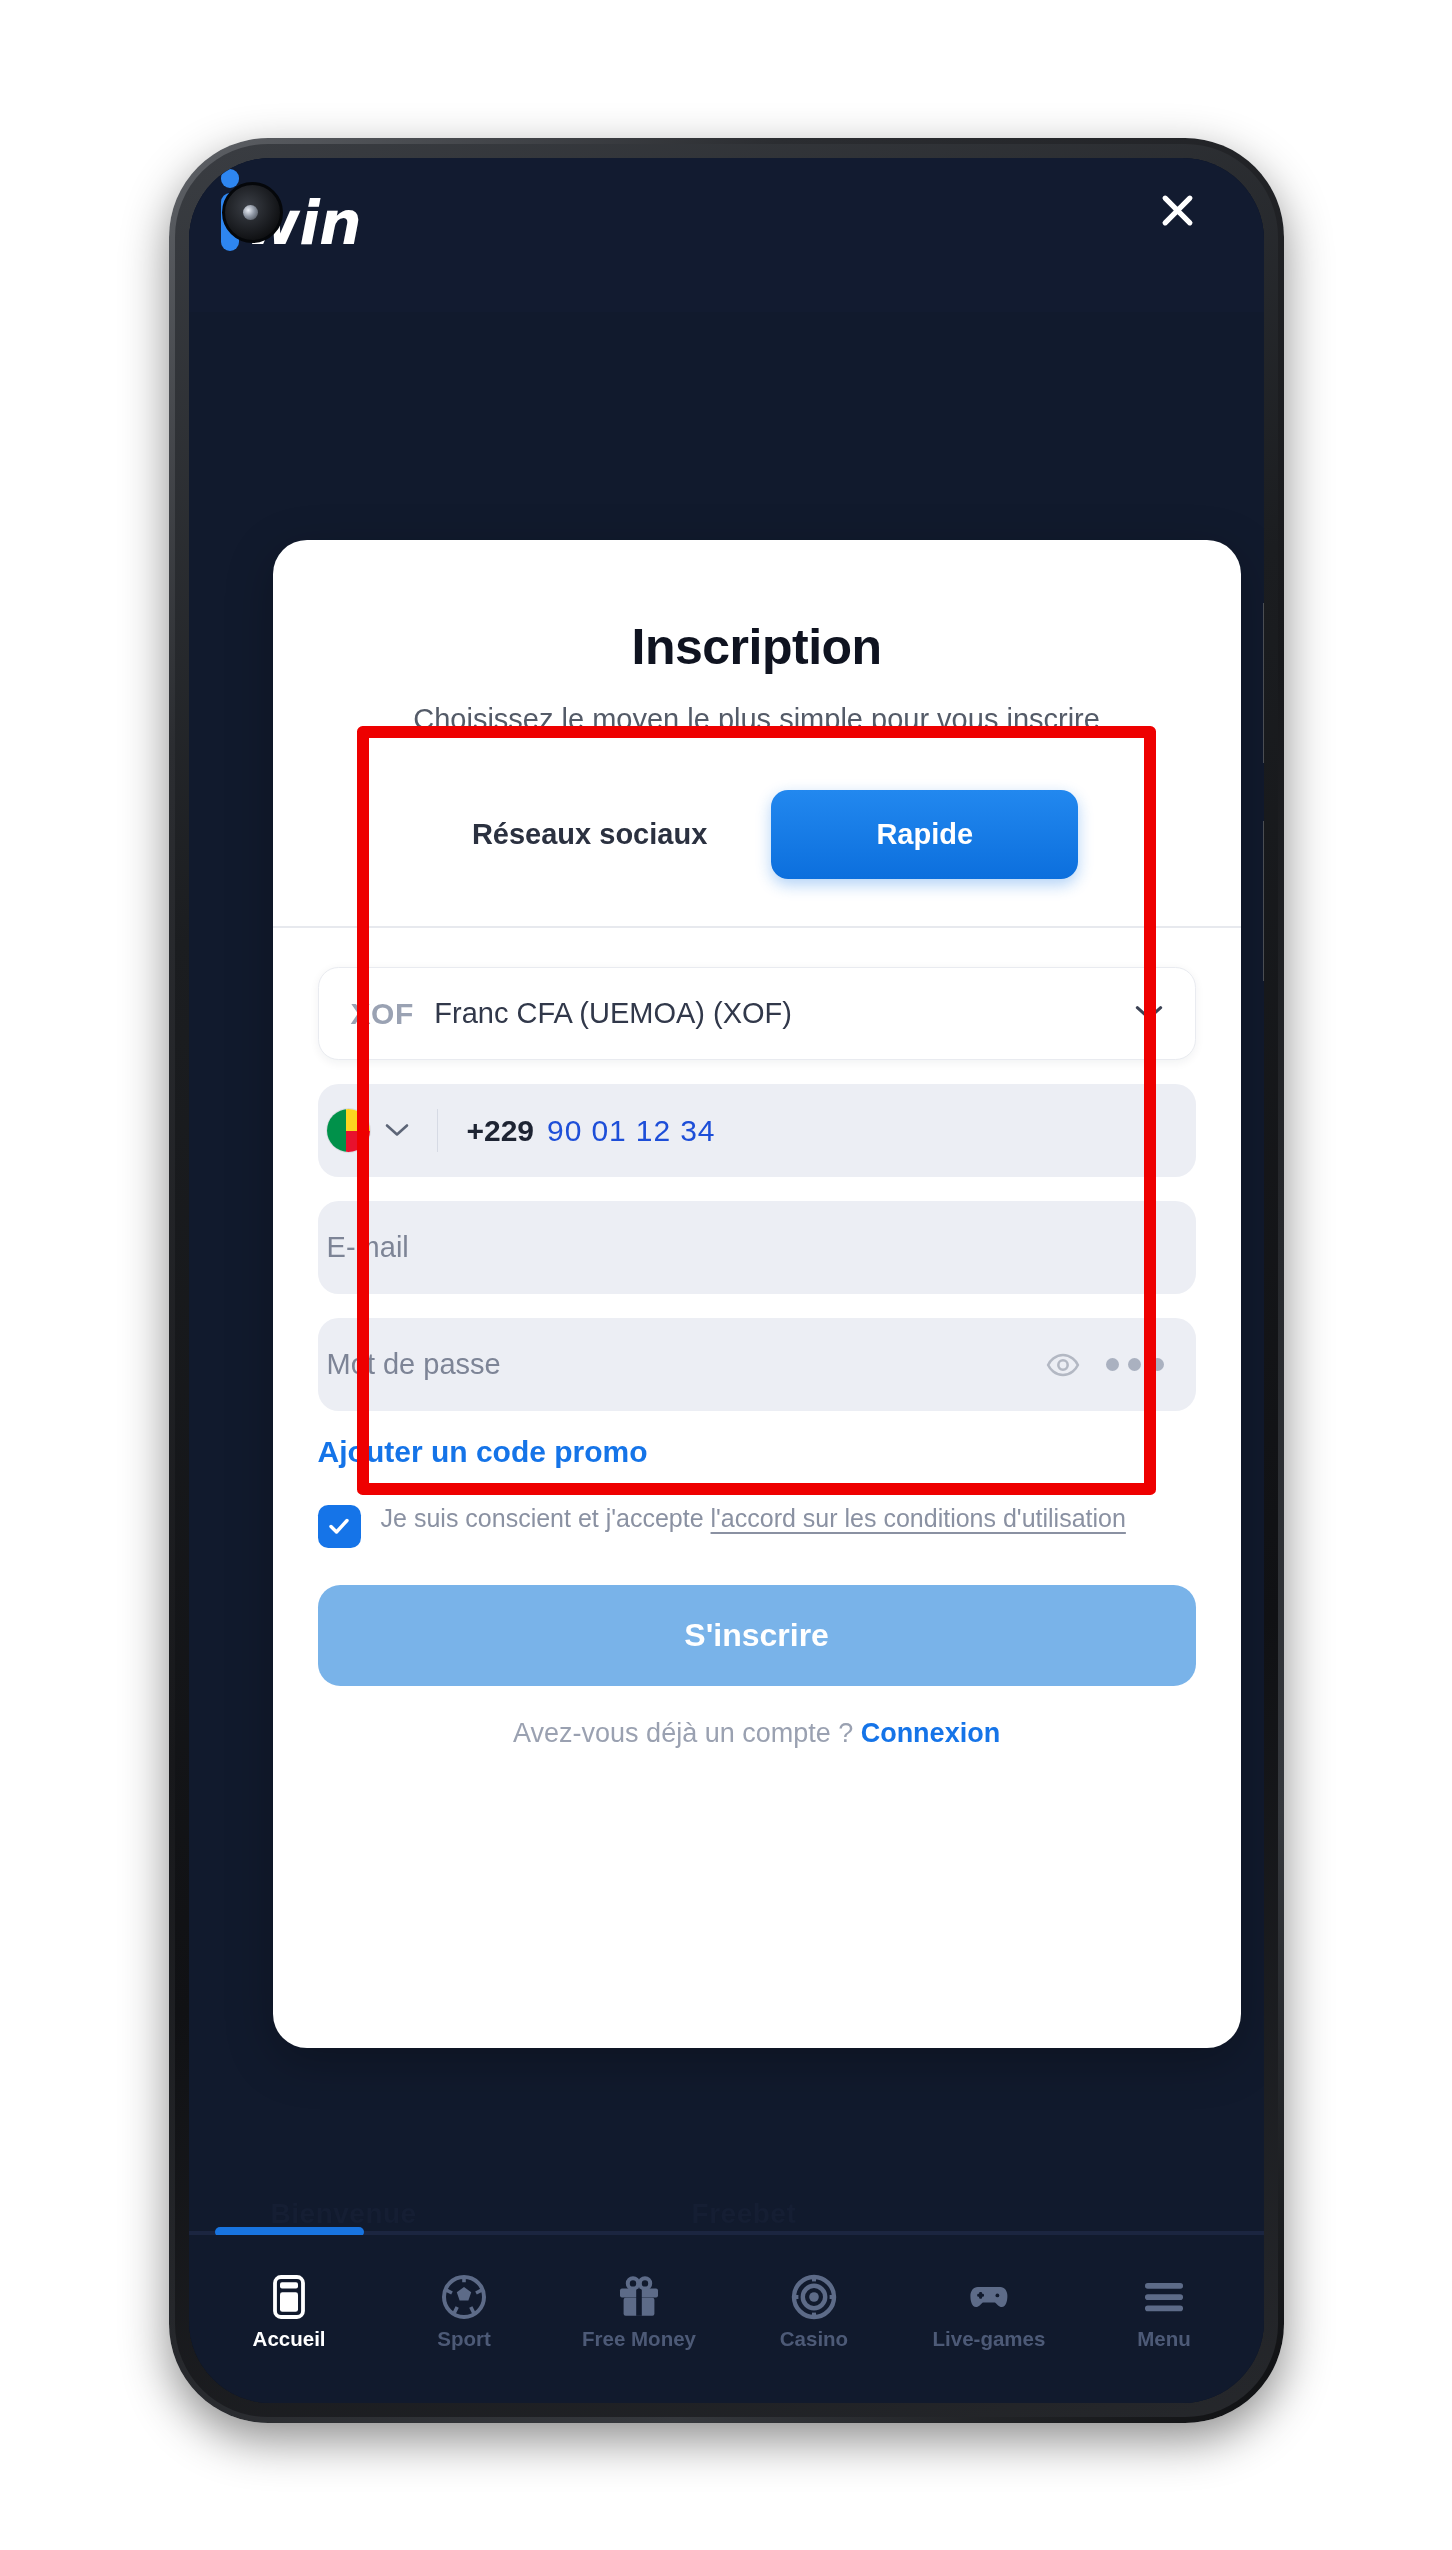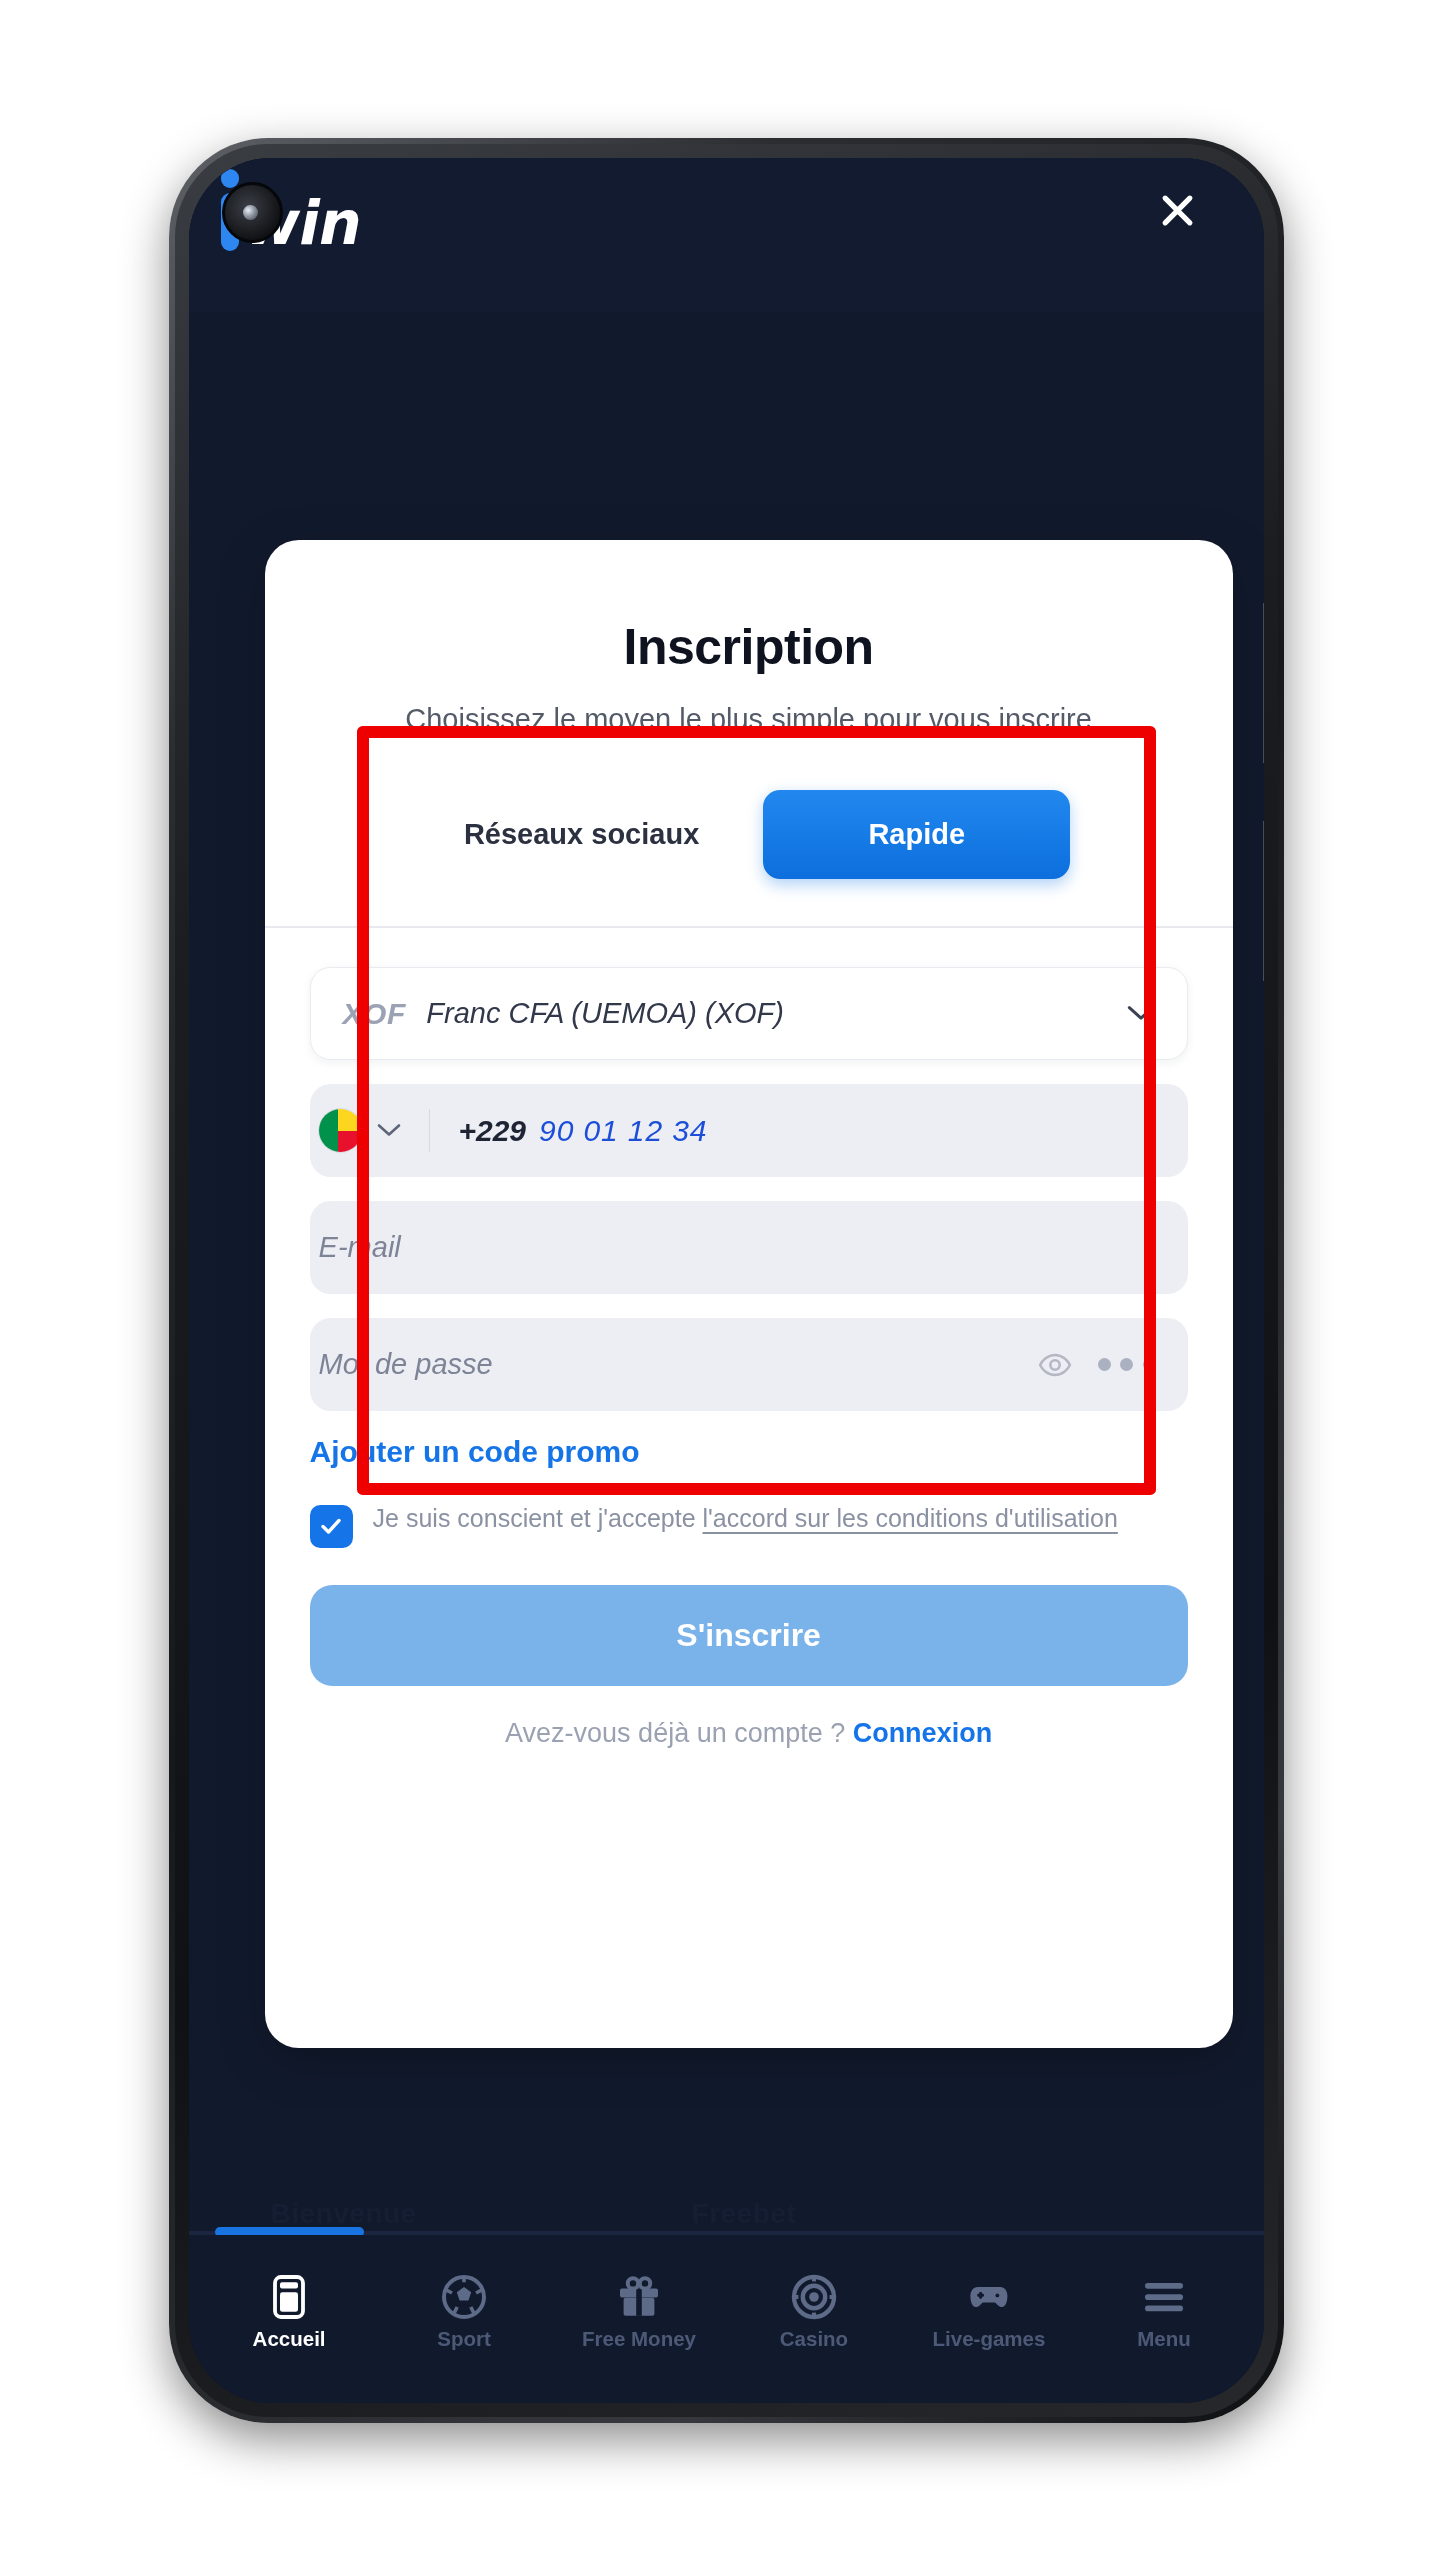--- a/index.html
+++ b/index.html
@@ -93,21 +93,21 @@
   .ghost-text {
     position: absolute; color: #151e33;
     font-size: 28px; font-weight: 700; letter-spacing: 0.5px;
   }
   #ghost-1 { left: 82px;  top: 2040px; }
   #ghost-2 { left: 503px; top: 2040px; }
 
   
   #modal {
     position: absolute;
-    left: 76px; top: 382px;
+    left: 84px; top: 382px;
     width: 968px; height: 1508px;
     background: #ffffff;
     border-radius: 34px;
     box-shadow: 0 13px 47px rgba(0,0,0,.25);
     overflow: hidden;
   }
   #modal-head { padding: 78px 56px 0; text-align: center; }
   #modal-title {
     font-size: 50px; font-weight: 800; color: #0f1320;
     letter-spacing: -0.5px;
@@ -136,21 +136,21 @@
   #tabs-divider {
     margin-top: 47px; height: 1.9px; background: #e7e9ee;
   }
 
   
   #form { padding: 39px 45px 0; }
 
   .field {
     height: 93px; border-radius: 20.5px;
     display: flex; align-items: center;
-    padding: 0 32px; margin-bottom: 24px; font-style: italic;
+    padding: 0 32px; margin-bottom: 24px;
   }
   .field.white {
     background: #ffffff;
     border: 1.9px solid #e9ebf0;
     box-shadow: 0 2.8px 9.3px rgba(17,26,45,.06);
   }
   .field.grey { background: #eceef4; padding-left: 9px; }
 
   #currency-code {
     font-size: 30px; font-weight: 800; color: #9aa2b3;

